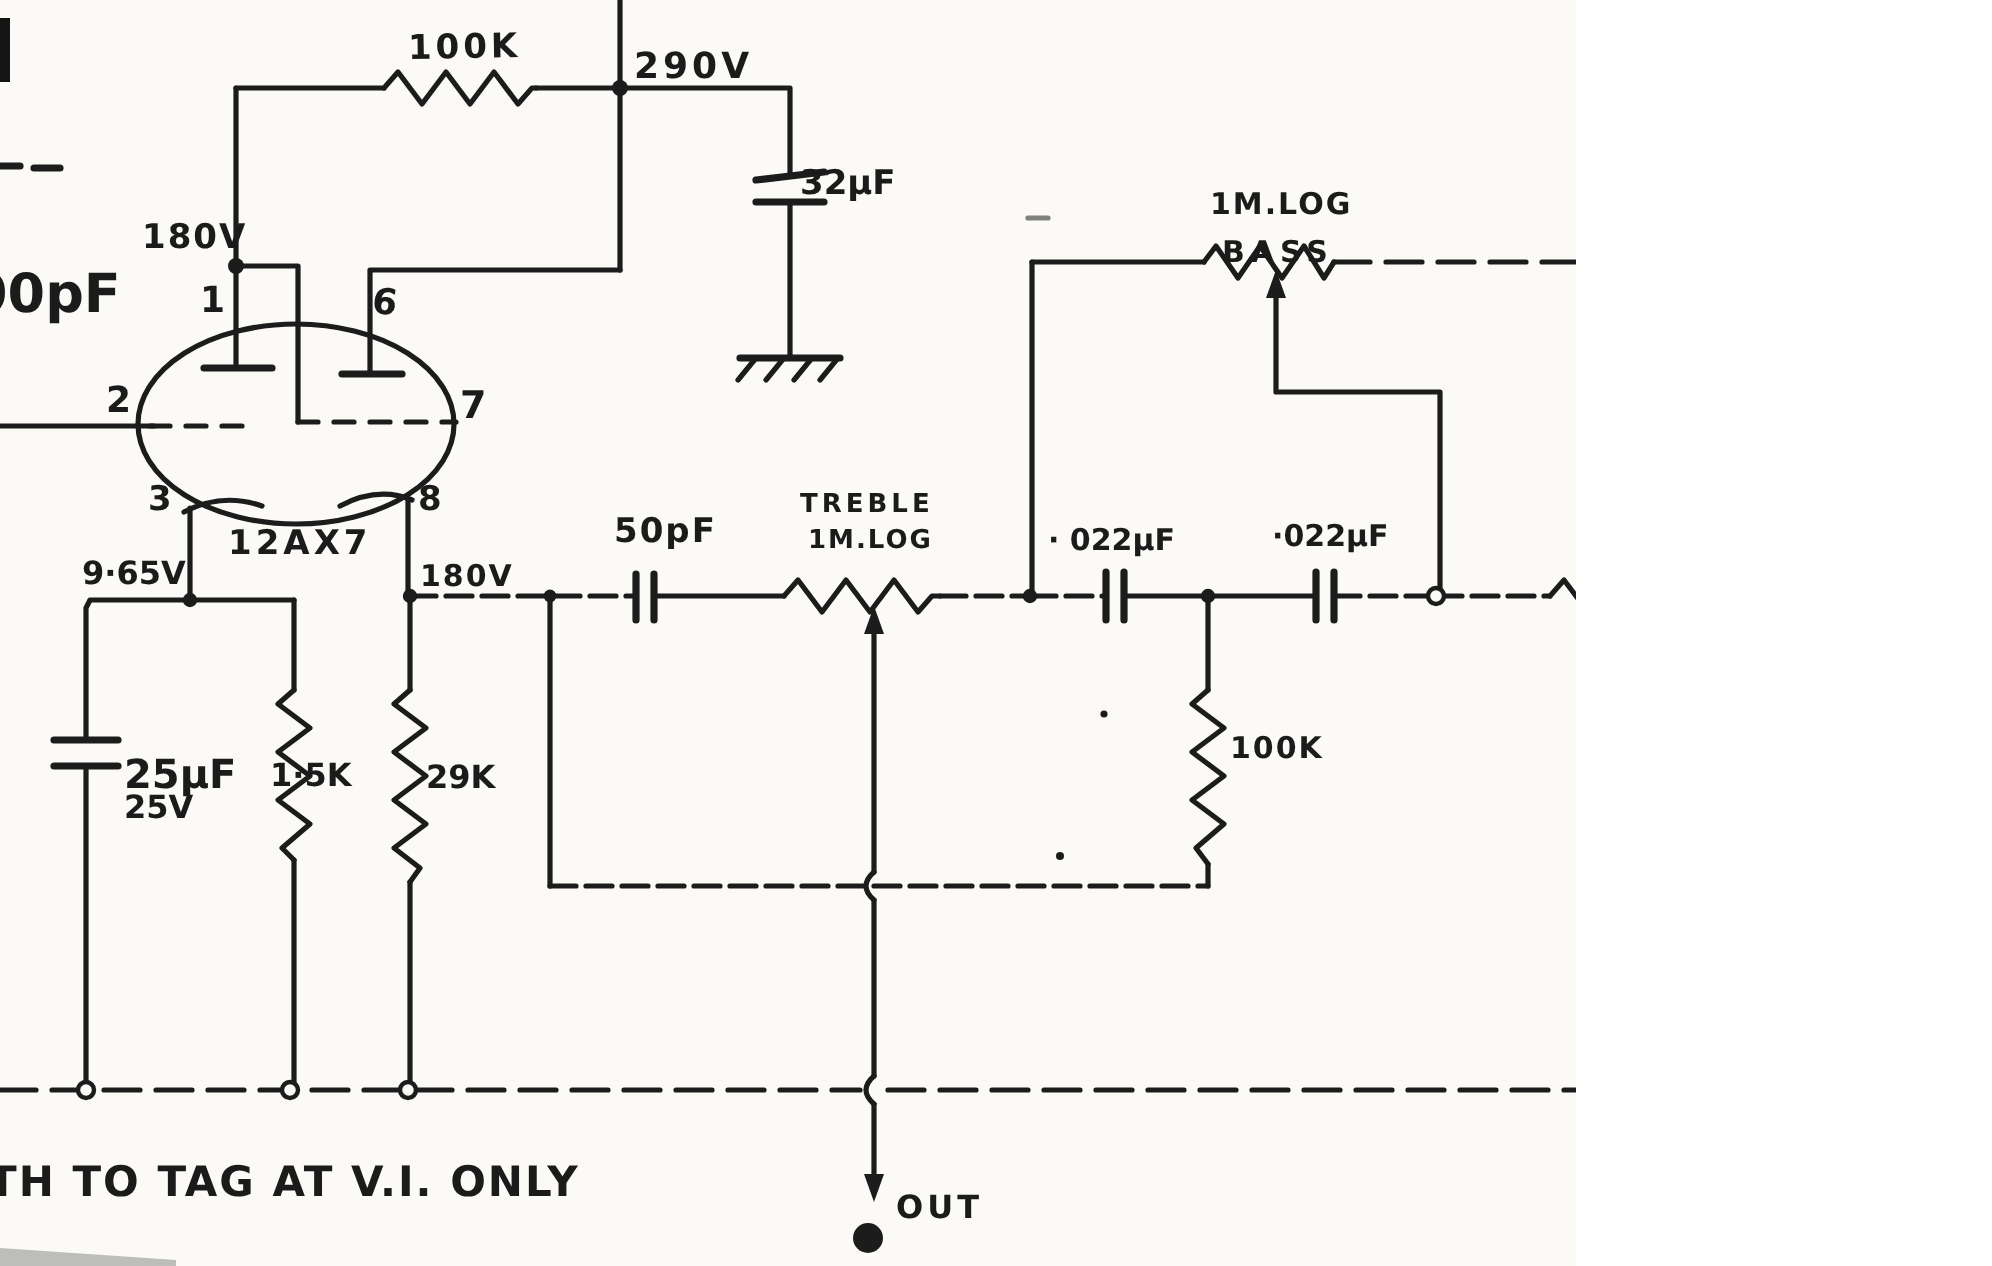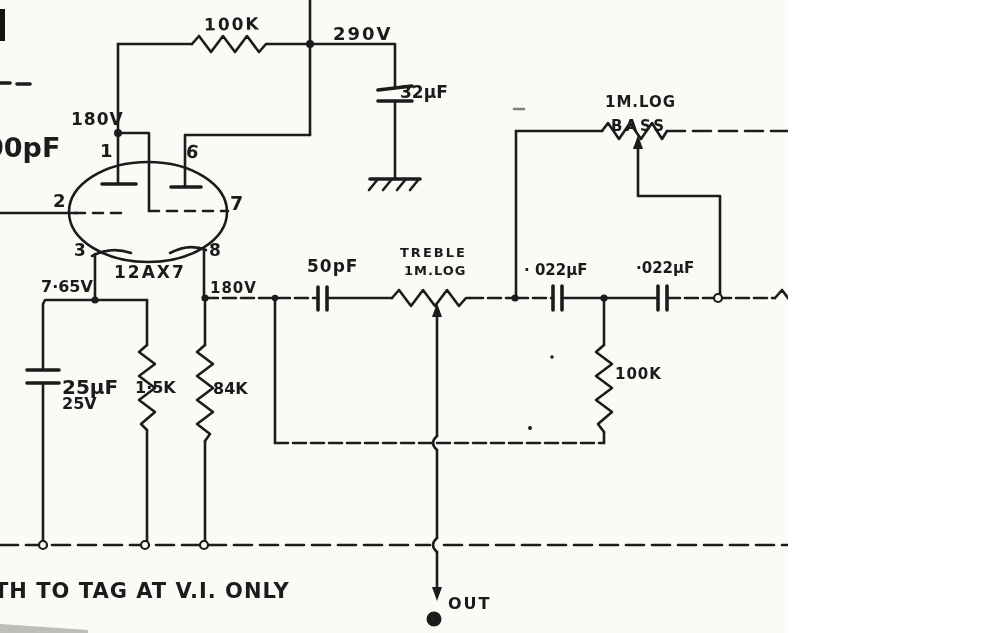--- a/index.html
+++ b/index.html
@@ -166,40 +166,40 @@
       <rect x="0" y="9" width="5" height="32" fill="#141414"></rect>
       <circle class="fillink" cx="896" cy="31" r="2.6"></circle>
       <circle class="fillink" cx="530" cy="428" r="2"></circle>
       <circle class="fillink" cx="552" cy="357" r="1.8"></circle>
       <path class="ink" d="M514 109 H524" stroke-width="2" opacity="0.55"></path>
       <polygon points="0,624 88,630 88,633 0,633" fill="#8a8a86" opacity="0.55"></polygon>
     </g>
   </svg>
 
   <div class="lbl" style="left:204px;top:16px;font-size:17px;letter-spacing:2px;transform:rotate(-1deg);">100K</div>
-  <div class="lbl" style="left:317px;top:25px;font-size:18px;letter-spacing:2px;margin-left:16px;">290V</div>
+  <div class="lbl" style="left:317px;top:25px;font-size:18px;letter-spacing:2px;">290V</div>
   <div class="lbl" style="left:400px;top:84px;font-size:17px;">32μF</div>
   <div class="lbl" style="left:71px;top:111px;font-size:17px;letter-spacing:1px;">180V</div>
 
   <div class="lbl" style="left:100px;top:142px;font-size:18px;">1</div>
   <div class="lbl" style="left:186px;top:143px;font-size:18px;transform:rotate(8deg);">6</div>
   <div class="lbl" style="left:53px;top:192px;font-size:18px;">2</div>
   <div class="lbl" style="left:230px;top:194px;font-size:19px;">7</div>
   <div class="lbl" style="left:74px;top:242px;font-size:17px;">3</div>
   <div class="lbl" style="left:209px;top:242px;font-size:17px;">8</div>
   <div class="lbl" style="left:114px;top:264px;font-size:17px;letter-spacing:2px;">12AX7</div>
 
-  <div class="lbl" style="left:41px;top:279px;font-size:16px;">7·65V</div>
+  <div class="lbl" style="left:41px;top:279px;font-size:16px;">9·65V</div>
   <div class="lbl" style="left:210px;top:281px;font-size:15px;letter-spacing:1px;">180V</div>
   <div class="lbl" style="left:-15px;top:134px;font-size:27px;">00pF</div>
 
   <div class="lbl" style="left:62px;top:377px;font-size:20px;">25μF</div>
   <div class="lbl" style="left:62px;top:396px;font-size:16px;">25V</div>
   <div class="lbl" style="left:135px;top:380px;font-size:16px;">1·5K</div>
-  <div class="lbl" style="left:213px;top:381px;font-size:16px;">84K</div>
+  <div class="lbl" style="left:213px;top:381px;font-size:16px;">29K</div>
 
   <div class="lbl" style="left:291px;top:258px;font-size:17px;letter-spacing:1px;margin-left:16px;">50pF</div>
   <div class="lbl" style="left:400px;top:246px;font-size:13px;letter-spacing:2px;">TREBLE</div>
   <div class="lbl" style="left:404px;top:264px;font-size:13px;letter-spacing:1px;">1M.LOG</div>
   <div class="lbl" style="left:611px;top:72px;font-size:15px;letter-spacing:3px;margin-top:47px;">BASS</div>
   <div class="lbl" style="left:605px;top:95px;font-size:15px;letter-spacing:1px;">1M.LOG</div>
 
   <div class="lbl" style="left:524px;top:263px;font-size:15px;">· 022μF</div>
   <div class="lbl" style="left:636px;top:261px;font-size:15px;">·022μF</div>
   <div class="lbl" style="left:790px;top:267px;font-size:18px;letter-spacing:2px;text-align:right;">10K</div>

